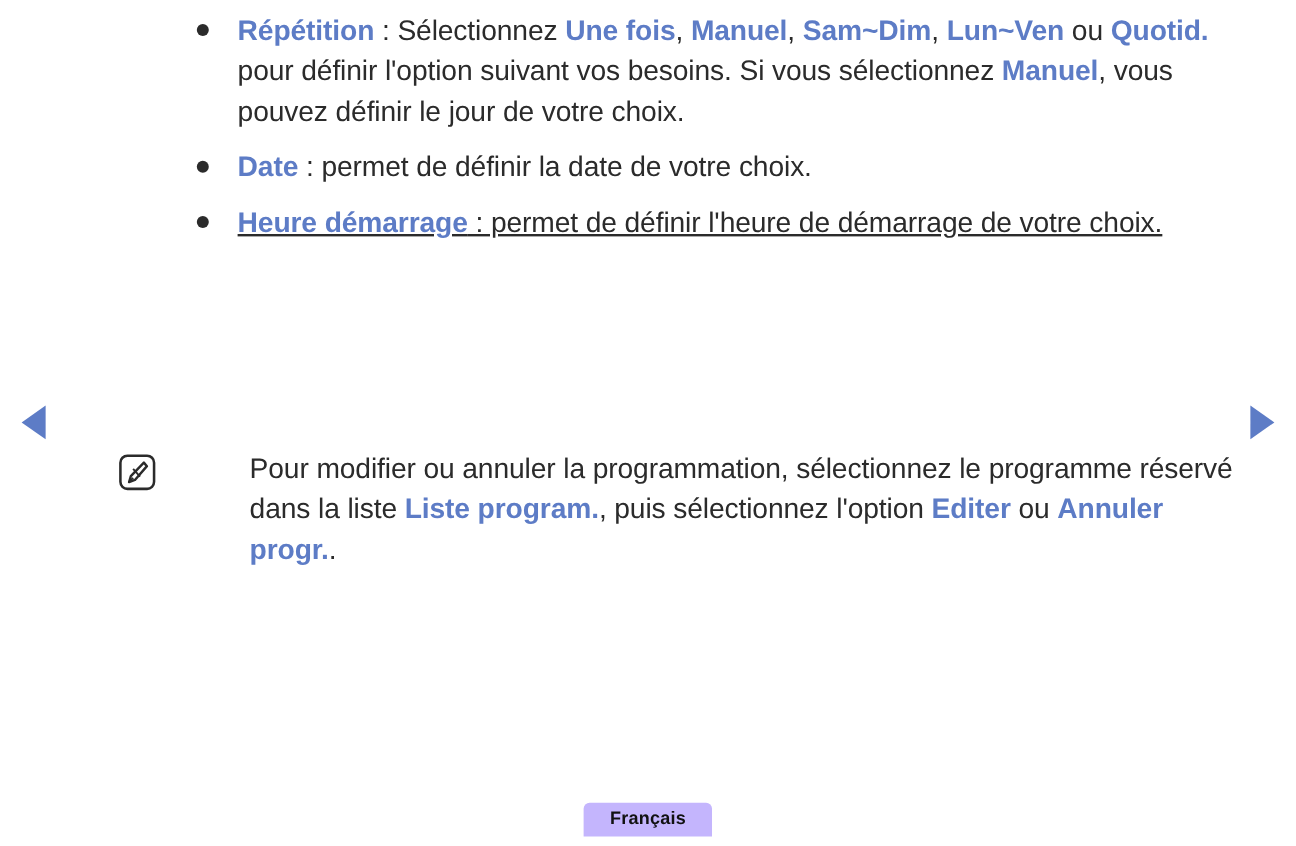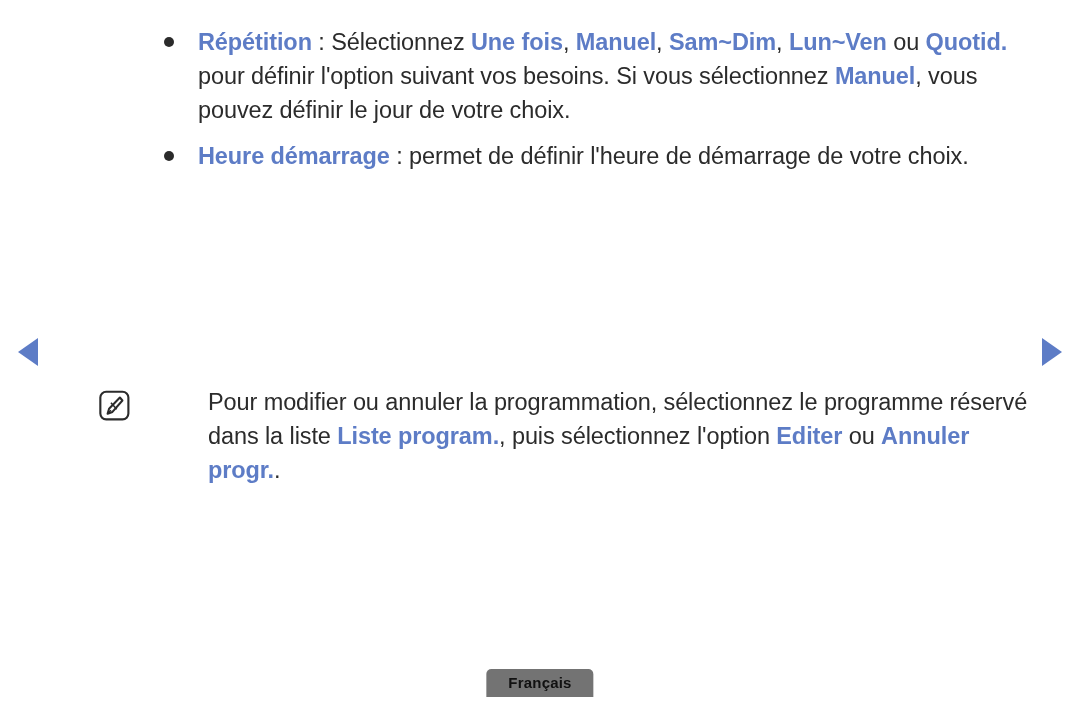--- a/index.html
+++ b/index.html
@@ -21,21 +21,21 @@
   .page {
     position: absolute;
     left: 0; top: 0;
     width: 1080px;
     height: 705px;
   }
 
   .content {
     position: absolute;
     left: 150px;
-    top: 25px;
+    top: 8px;
     width: 880px;
   }
 
   
   .blk {
     font-size: 23.5px;
     line-height: 34px;
     color: #2b2b2b;
     letter-spacing: -0.1px;
   }
@@ -85,21 +85,21 @@
     position: absolute;
     left: -52px;
     top: 5px;
     width: 34px;
     height: 32px;
   }
 
   .outer-block {
     position: absolute;
     left: 150px;
-    top: 375px;
+    top: 363px;
     width: 880px;
   }
 
   .check-glyph {
     display: inline-block;
     transform: translateY(1px);
     font-weight: bold;
     font-size: 22px;
   }
 
@@ -124,21 +124,21 @@
     border-bottom: 14px solid transparent;
     border-left: 20px solid #5d7cc6;
   }
 
   
   .lang-badge {
     position: absolute;
     left: 50%;
     transform: translateX(-50%);
     bottom: 8px;
-    background: #737373;
+    background: #c4b5fd;
     color: #111111;
     font-size: 15px;
     font-weight: bold;
     padding: 5px 22px 6px 22px;
     border-radius: 5px 5px 0 0;
     letter-spacing: 0.2px;
     white-space: nowrap;
   }
 </style>
 </head>
@@ -147,23 +147,27 @@
 <div class="page">
 
   <div class="content">
 
     <div class="bullet-row">
       <span class="bullet-dot"></span>
       <div class="blk"><span class="kw">Répétition</span><span> : Sélectionnez </span><span class="kw">Une fois</span><span>, </span><span class="kw">Manuel</span><span>, </span><span class="kw">Sam~Dim</span><span>, </span><span class="kw">Lun~Ven</span><span> ou </span><span class="kw">Quotid.</span><span> pour définir l'option suivant vos besoins. Si vous sélectionnez </span><span class="kw">Manuel</span><span>, vous pouvez définir le jour de votre choix.</span></div>
     </div>
 
 
+    <div class="bullet-row" style="margin-top:12px;">
+      <span class="bullet-dot"></span>
+      <div class="blk"><span class="kw">Date</span><span> : permet de définir la date de votre choix.</span></div>
+    </div>
 
 
-    <div class="bullet-row" style="margin-top:12px;">
+    <div class="bullet-row" style="margin-top:12px;text-decoration:underline;">
       <span class="bullet-dot"></span>
       <div class="blk"><span class="kw">Heure démarrage</span><span> : permet de définir l'heure de démarrage de votre choix.</span></div>
     </div>
 
   </div>
 
   <div class="outer-block">
     <div class="note-row-outer">
       <span class="note-icon-outer">
         <svg viewBox="0 0 32 30" width="34" height="32" aria-hidden="true">

